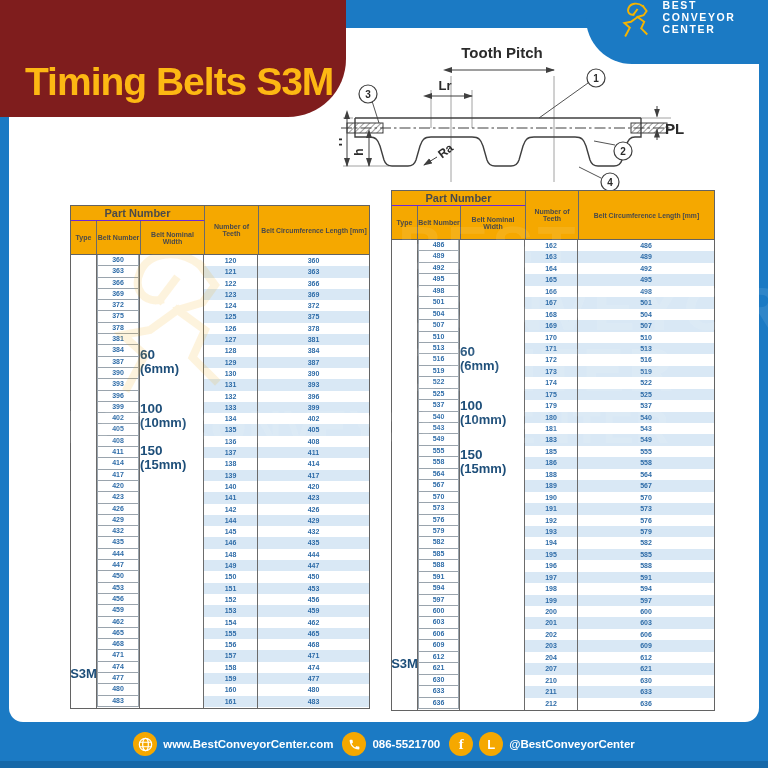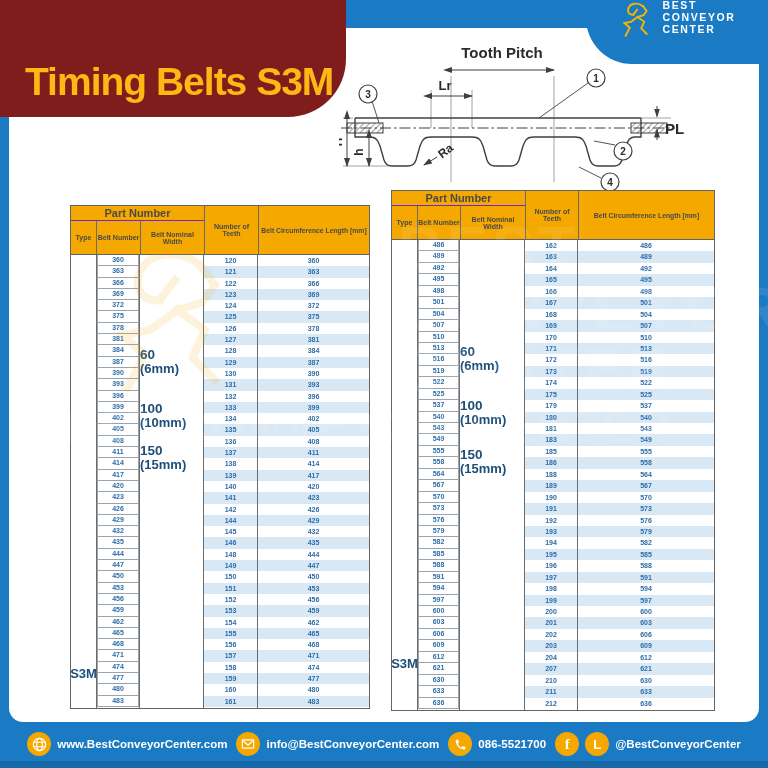--- a/index.html
+++ b/index.html
@@ -509,29 +509,20 @@
       <svg width="15" height="15" viewBox="0 0 16 16" fill="none" stroke="#fff" stroke-width="1.3">
         <circle cx="8" cy="8" r="6.6"></circle>
           <ellipse cx="8" cy="8" rx="3" ry="6.6"></ellipse>
         <path d="M1.6,5.6 H14.4 M1.6,10.4 H14.4"></path>
       </svg>
     </span>
     <span>www.BestConveyorCenter.com</span>
   </div>
   <div class="fitem">
     <span class="icirc">
-      <svg width="14" height="14" viewBox="0 0 16 16" fill="none" stroke="#fff" stroke-width="1.4">
-        <rect x="1.5" y="3.2" width="13" height="9.6" rx="1"></rect>
-          <path d="M2,4 L8,9.3 L14,4"></path>
-      </svg>
-    </span>
-    <span>info@BestConveyorCenter.com</span>
-  </div>
-  <div class="fitem">
-    <span class="icirc">
       <svg width="13" height="13" viewBox="0 0 24 24" fill="#fff">
         <path d="M6.6 10.8c1.4 2.8 3.8 5.1 6.6 6.6l2.2-2.2c.3-.3.7-.4 1-.2 1.1.4 2.3.6 3.6.6.6 0 1 .4 1 1V20c0 .6-.4 1-1 1C10.6 21 3 13.4 3 4c0-.6.4-1 1-1h3.5c.6 0 1 .4 1 1 0 1.2.2 2.4.6 3.6.1.3 0 .7-.2 1l-2.3 2.2z"></path>
       </svg>
     </span>
     <span>086-5521700</span>
   </div>
   <div class="fitem">
     <span class="icirc">
         <span class="fb">f</span>
       </span>

